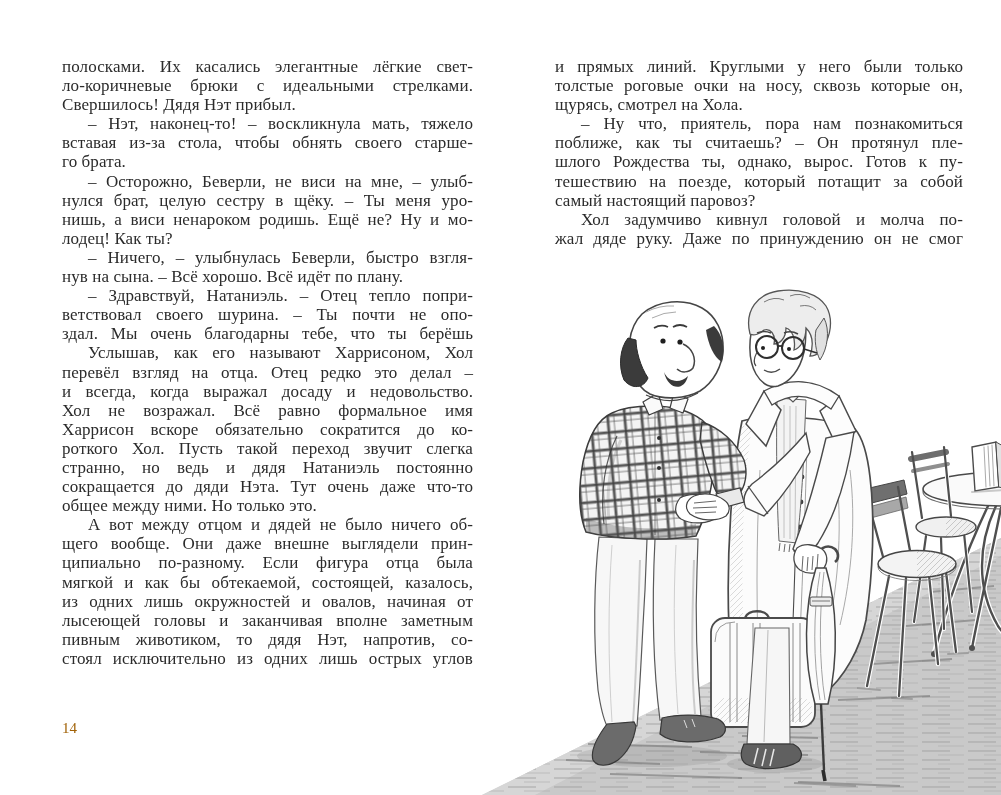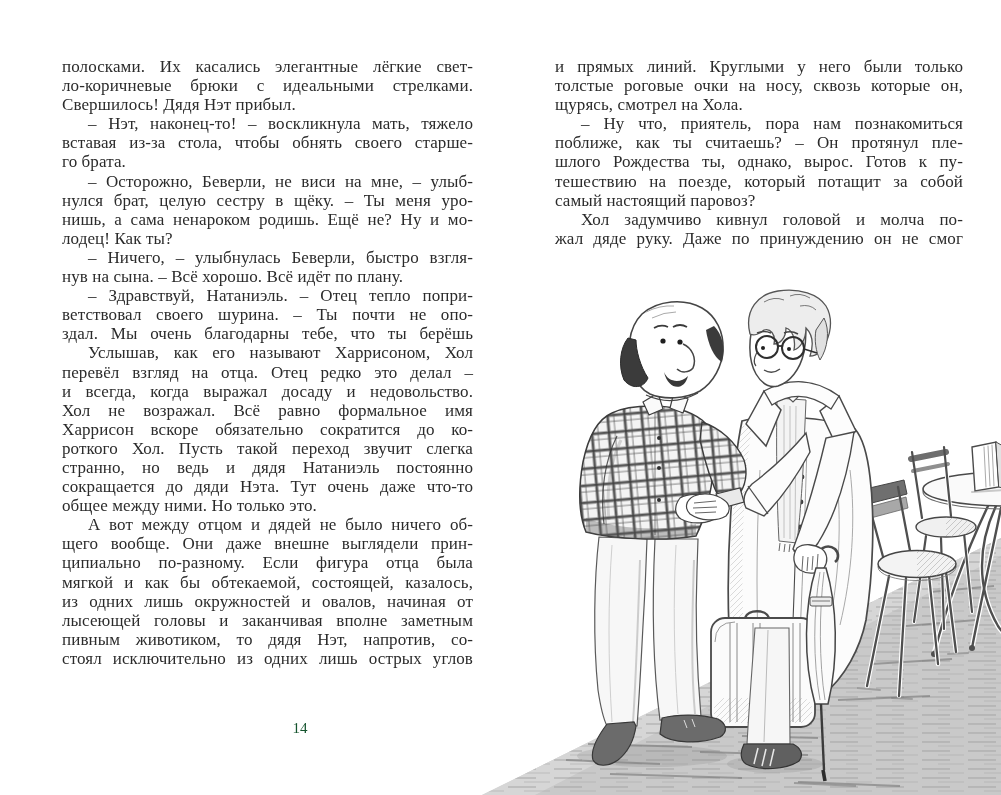--- a/index.html
+++ b/index.html
@@ -5,40 +5,40 @@
   html,body{margin:0;padding:0;background:#ffffff;}
   .spread{position:relative;width:1001px;height:795px;background:#ffffff;overflow:hidden;
           font-family:"Liberation Serif", serif;color:#2b2b2b;}
   .text-col{position:absolute;top:57px;}
   .text-col.left{left:62px;width:411px;}
   .text-col.right{left:555px;width:408px;}
   .line{font-size:17px;line-height:19.1px;text-align:justify;text-align-last:justify;
         white-space:normal;letter-spacing:0.1px;}
   .line.last{text-align-last:left;}
   .line.indent{text-indent:26px;}
-  .pageno{position:absolute;left:62px;top:720px;width:476px;text-align:center;
-          font-size:15px;color:#14532d;}
+  .pageno{position:absolute;left:62px;top:720px;width:476px;text-align:left;
+          font-size:15px;color:#a16207;}
   svg.illus{position:absolute;left:0;top:0;}
 </style>
 </head>
 <body>
 
 <div class="spread">
 
   <section>
     <div class="text-col left">
         <div class="line">полосками. Их касались элегантные лёгкие свет-</div>
         <div class="line">ло-коричневые брюки с идеальными стрелками.</div>
         <div class="line last">Свершилось! Дядя Нэт прибыл.</div>
         <div class="line indent">– Нэт, наконец-то! – воскликнула мать, тяжело</div>
         <div class="line">вставая из-за стола, чтобы обнять своего старше-</div>
         <div class="line last">го брата.</div>
         <div class="line indent">– Осторожно, Беверли, не виси на мне, – улыб-</div>
         <div class="line">нулся брат, целую сестру в щёку. – Ты меня уро-</div>
-        <div class="line">нишь, а сама ненароком родишь. Ещё не? Ну и мо-</div>
+        <div class="line">нишь, а виси ненароком родишь. Ещё не? Ну и мо-</div>
         <div class="line last">лодец! Как ты?</div>
         <div class="line indent">– Ничего, – улыбнулась Беверли, быстро взгля-</div>
         <div class="line last">нув на сына. – Всё хорошо. Всё идёт по плану.</div>
         <div class="line indent">– Здравствуй, Натаниэль. – Отец тепло попри-</div>
         <div class="line">ветствовал своего шурина. – Ты почти не опо-</div>
         <div class="line">здал. Мы очень благодарны тебе, что ты берёшь</div>
         <div class="line indent">Услышав, как его называют Харрисоном, Хол</div>
         <div class="line">перевёл взгляд на отца. Отец редко это делал –</div>
         <div class="line">и всегда, когда выражал досаду и недовольство.</div>
         <div class="line">Хол не возражал. Всё равно формальное имя</div>

